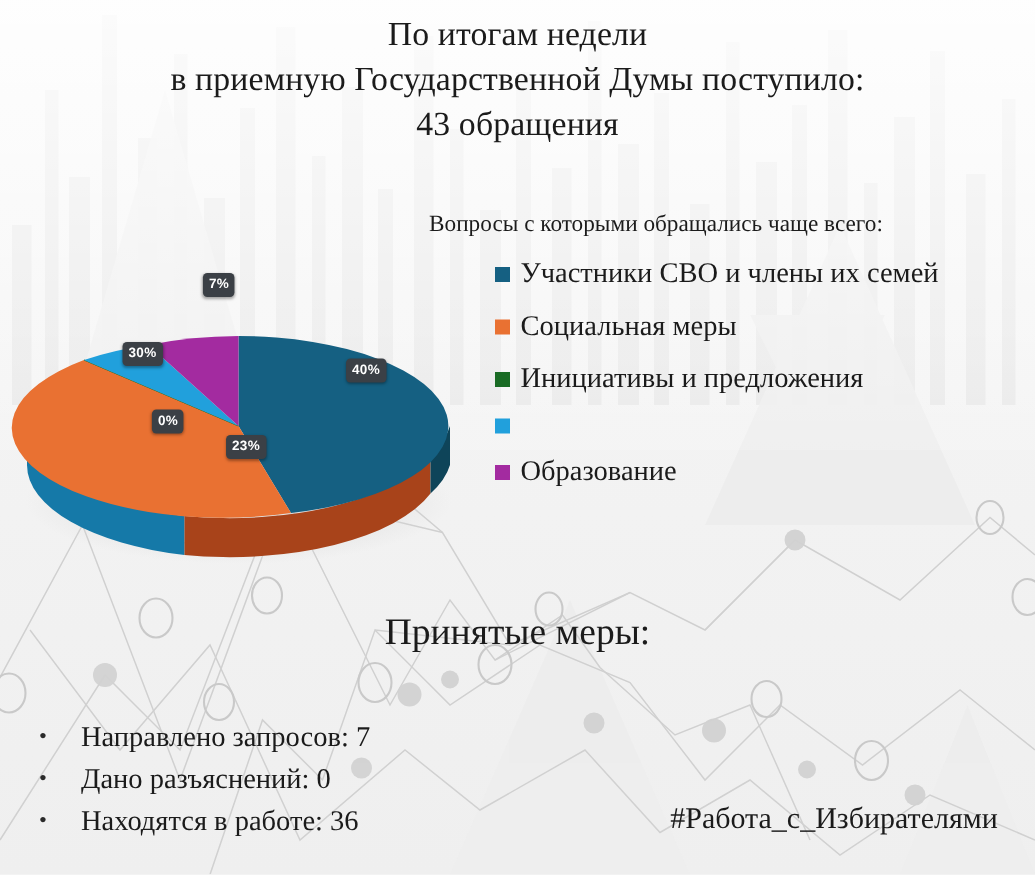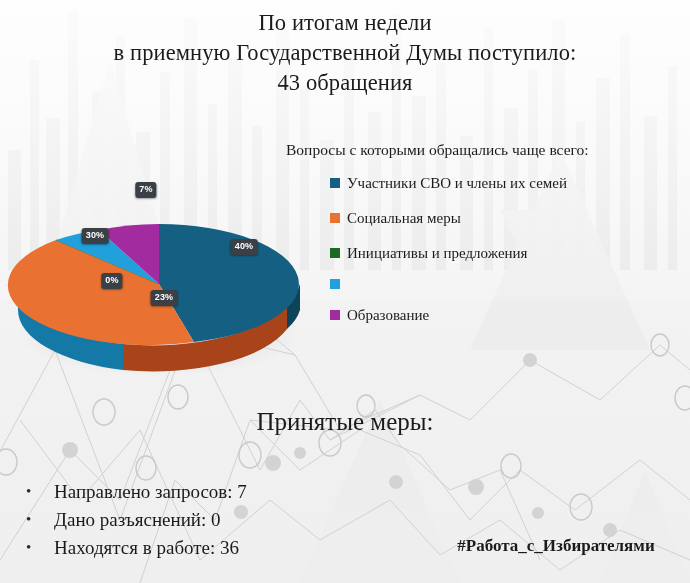--- a/index.html
+++ b/index.html
@@ -92,21 +92,21 @@
   }
   .legend-row:last-child { margin-bottom: 0; }
   .swatch {
     width: 10px;
     height: 10px;
     flex: 0 0 10px;
     margin-right: 7px;
     display: inline-block;
   }
   .legend-label {
-    font-size: 15px;
+    font-size: 19px;
     line-height: 18px;
     color: #1b1b1b;
     font-family: Liberation Serif, serif;
   }
 
   
   .measures-title {
     position: absolute;
     left: 0;
     top: 408px;
@@ -141,25 +141,24 @@
     font-size: 15px;
     color: #2a2a2a;
   }
 
   .hashtag {
     position: absolute;
     left: 430px;
     top: 535px;
     width: 252px;
     text-align: center;
-    font-size: 17px;
+    font-size: 20px;
     line-height: 22px;
     color: #1b1b1b;
     white-space: nowrap;
-    font-weight: bold;
   }
 </style>
 </head>
 <body>
 
 <div id="slide">
 
   <div class="bg-layer bg-base"></div>
   <div class="bg-layer">
     <svg class="bg-svg" viewBox="0 0 690 583" xmlns="http://www.w3.org/2000/svg">

